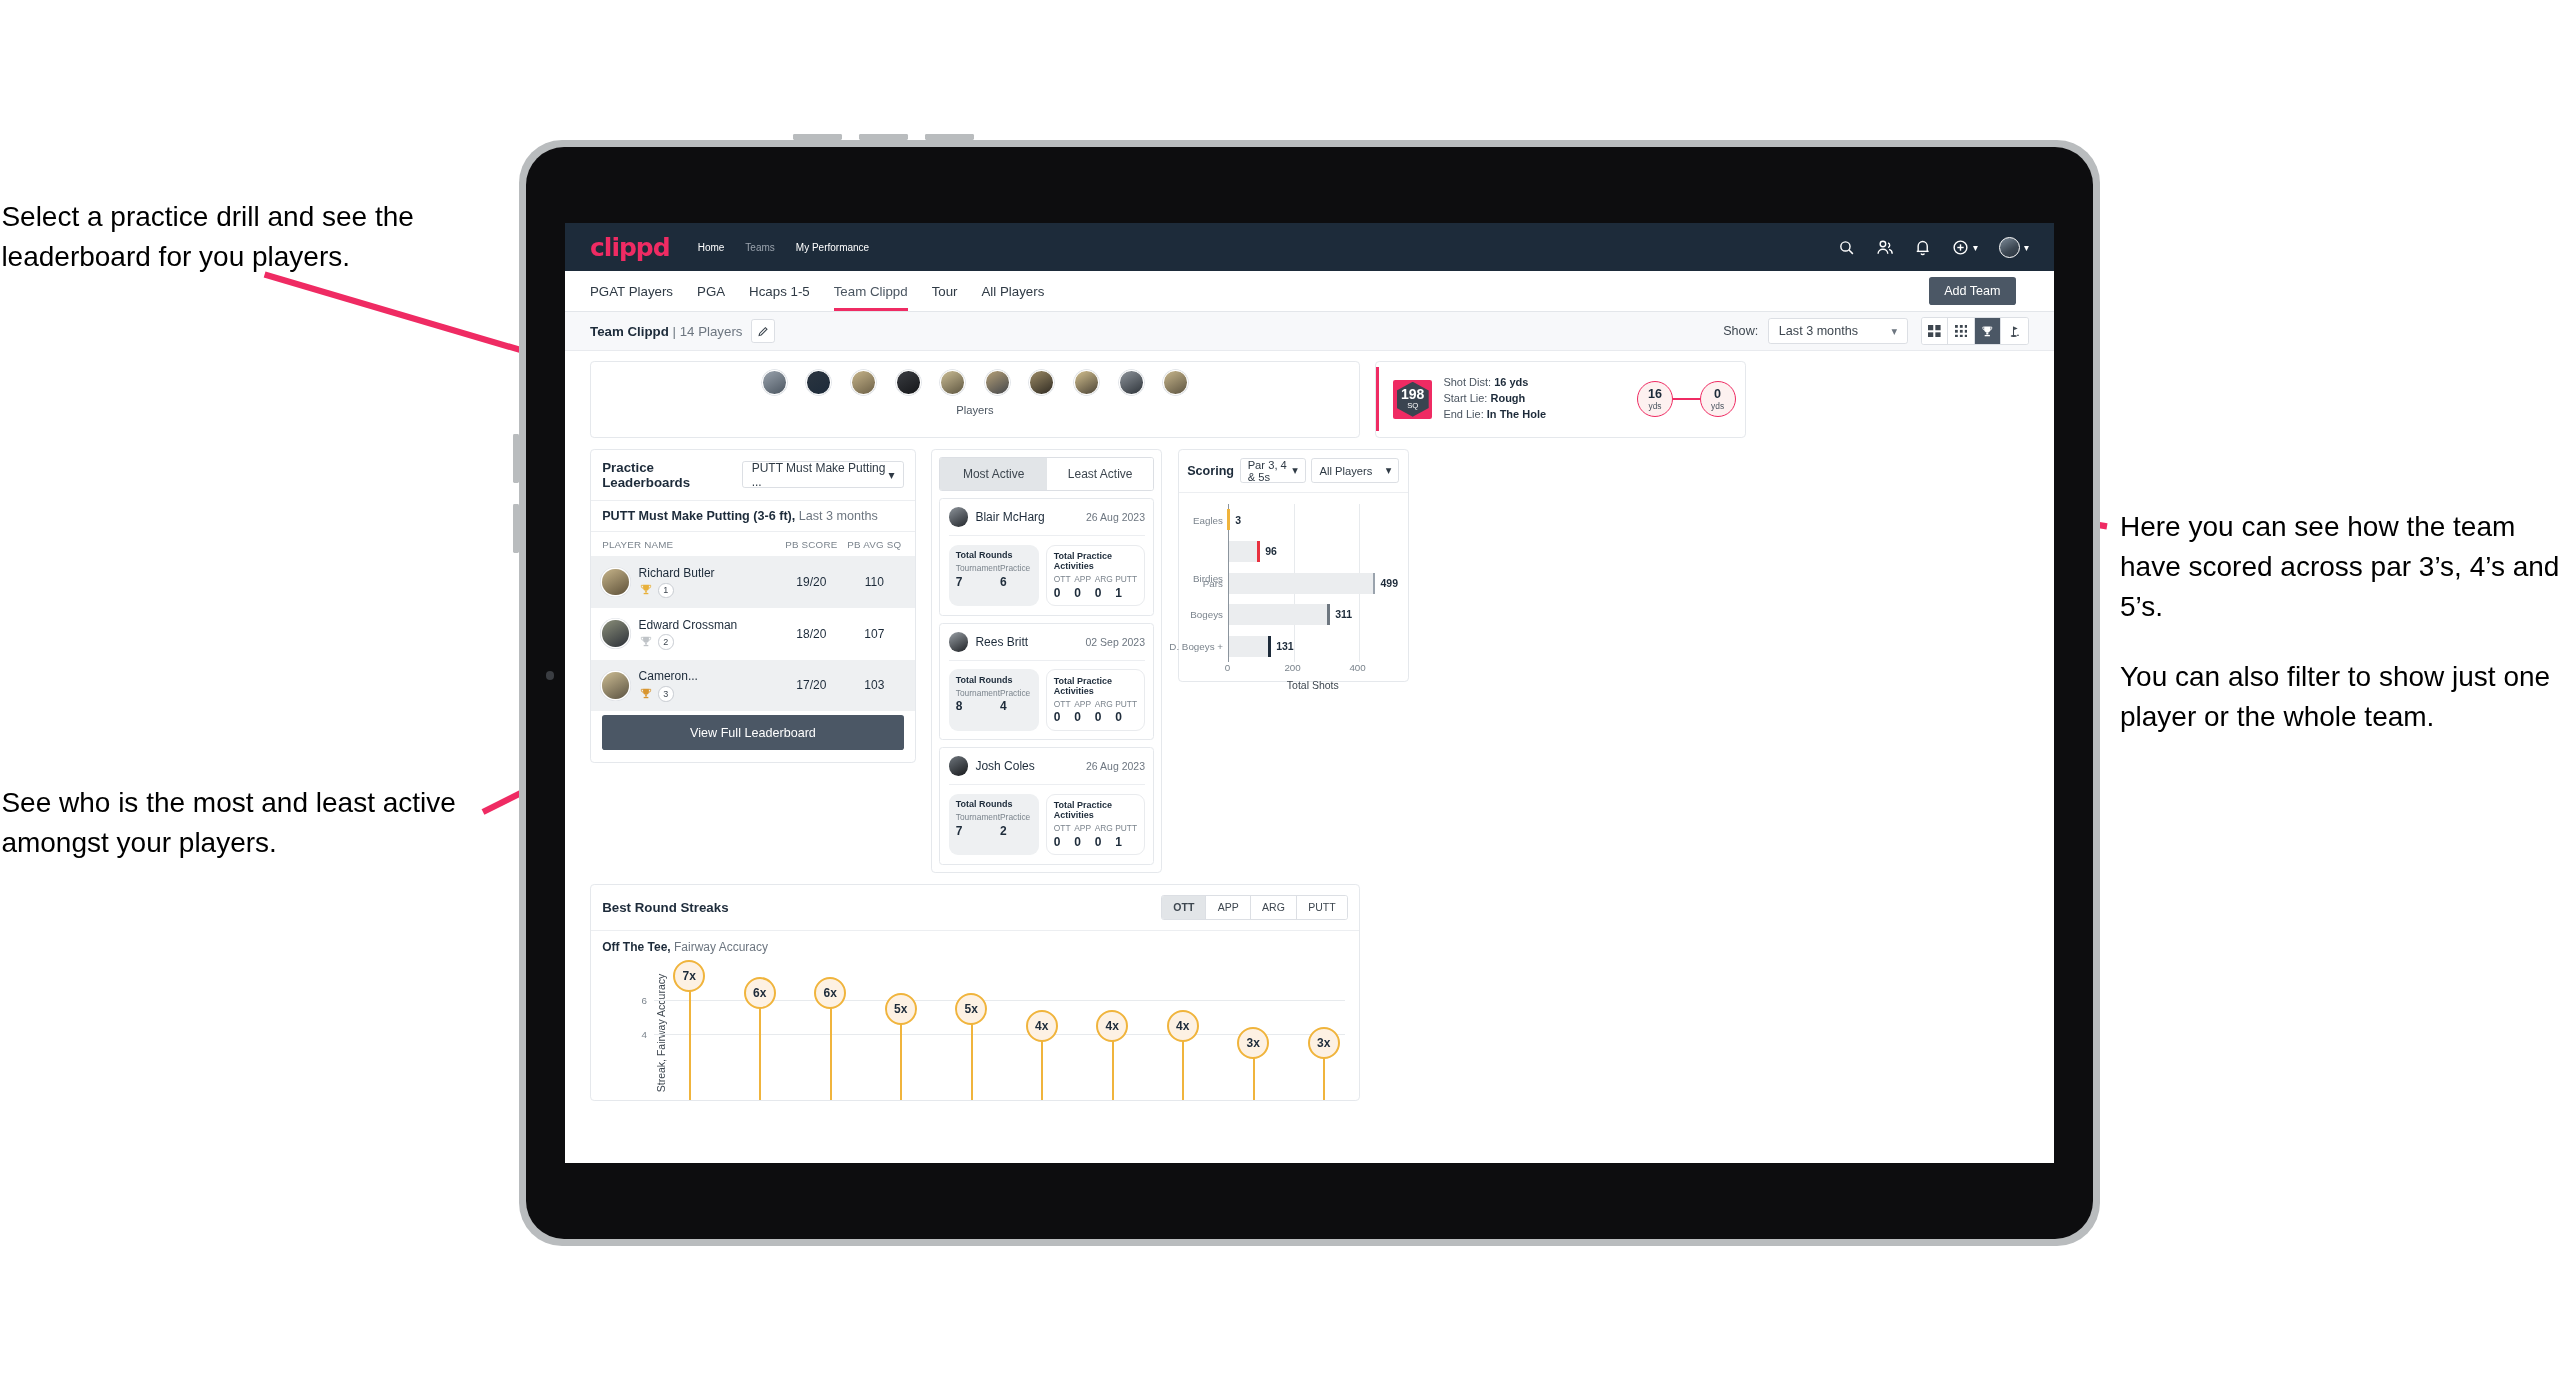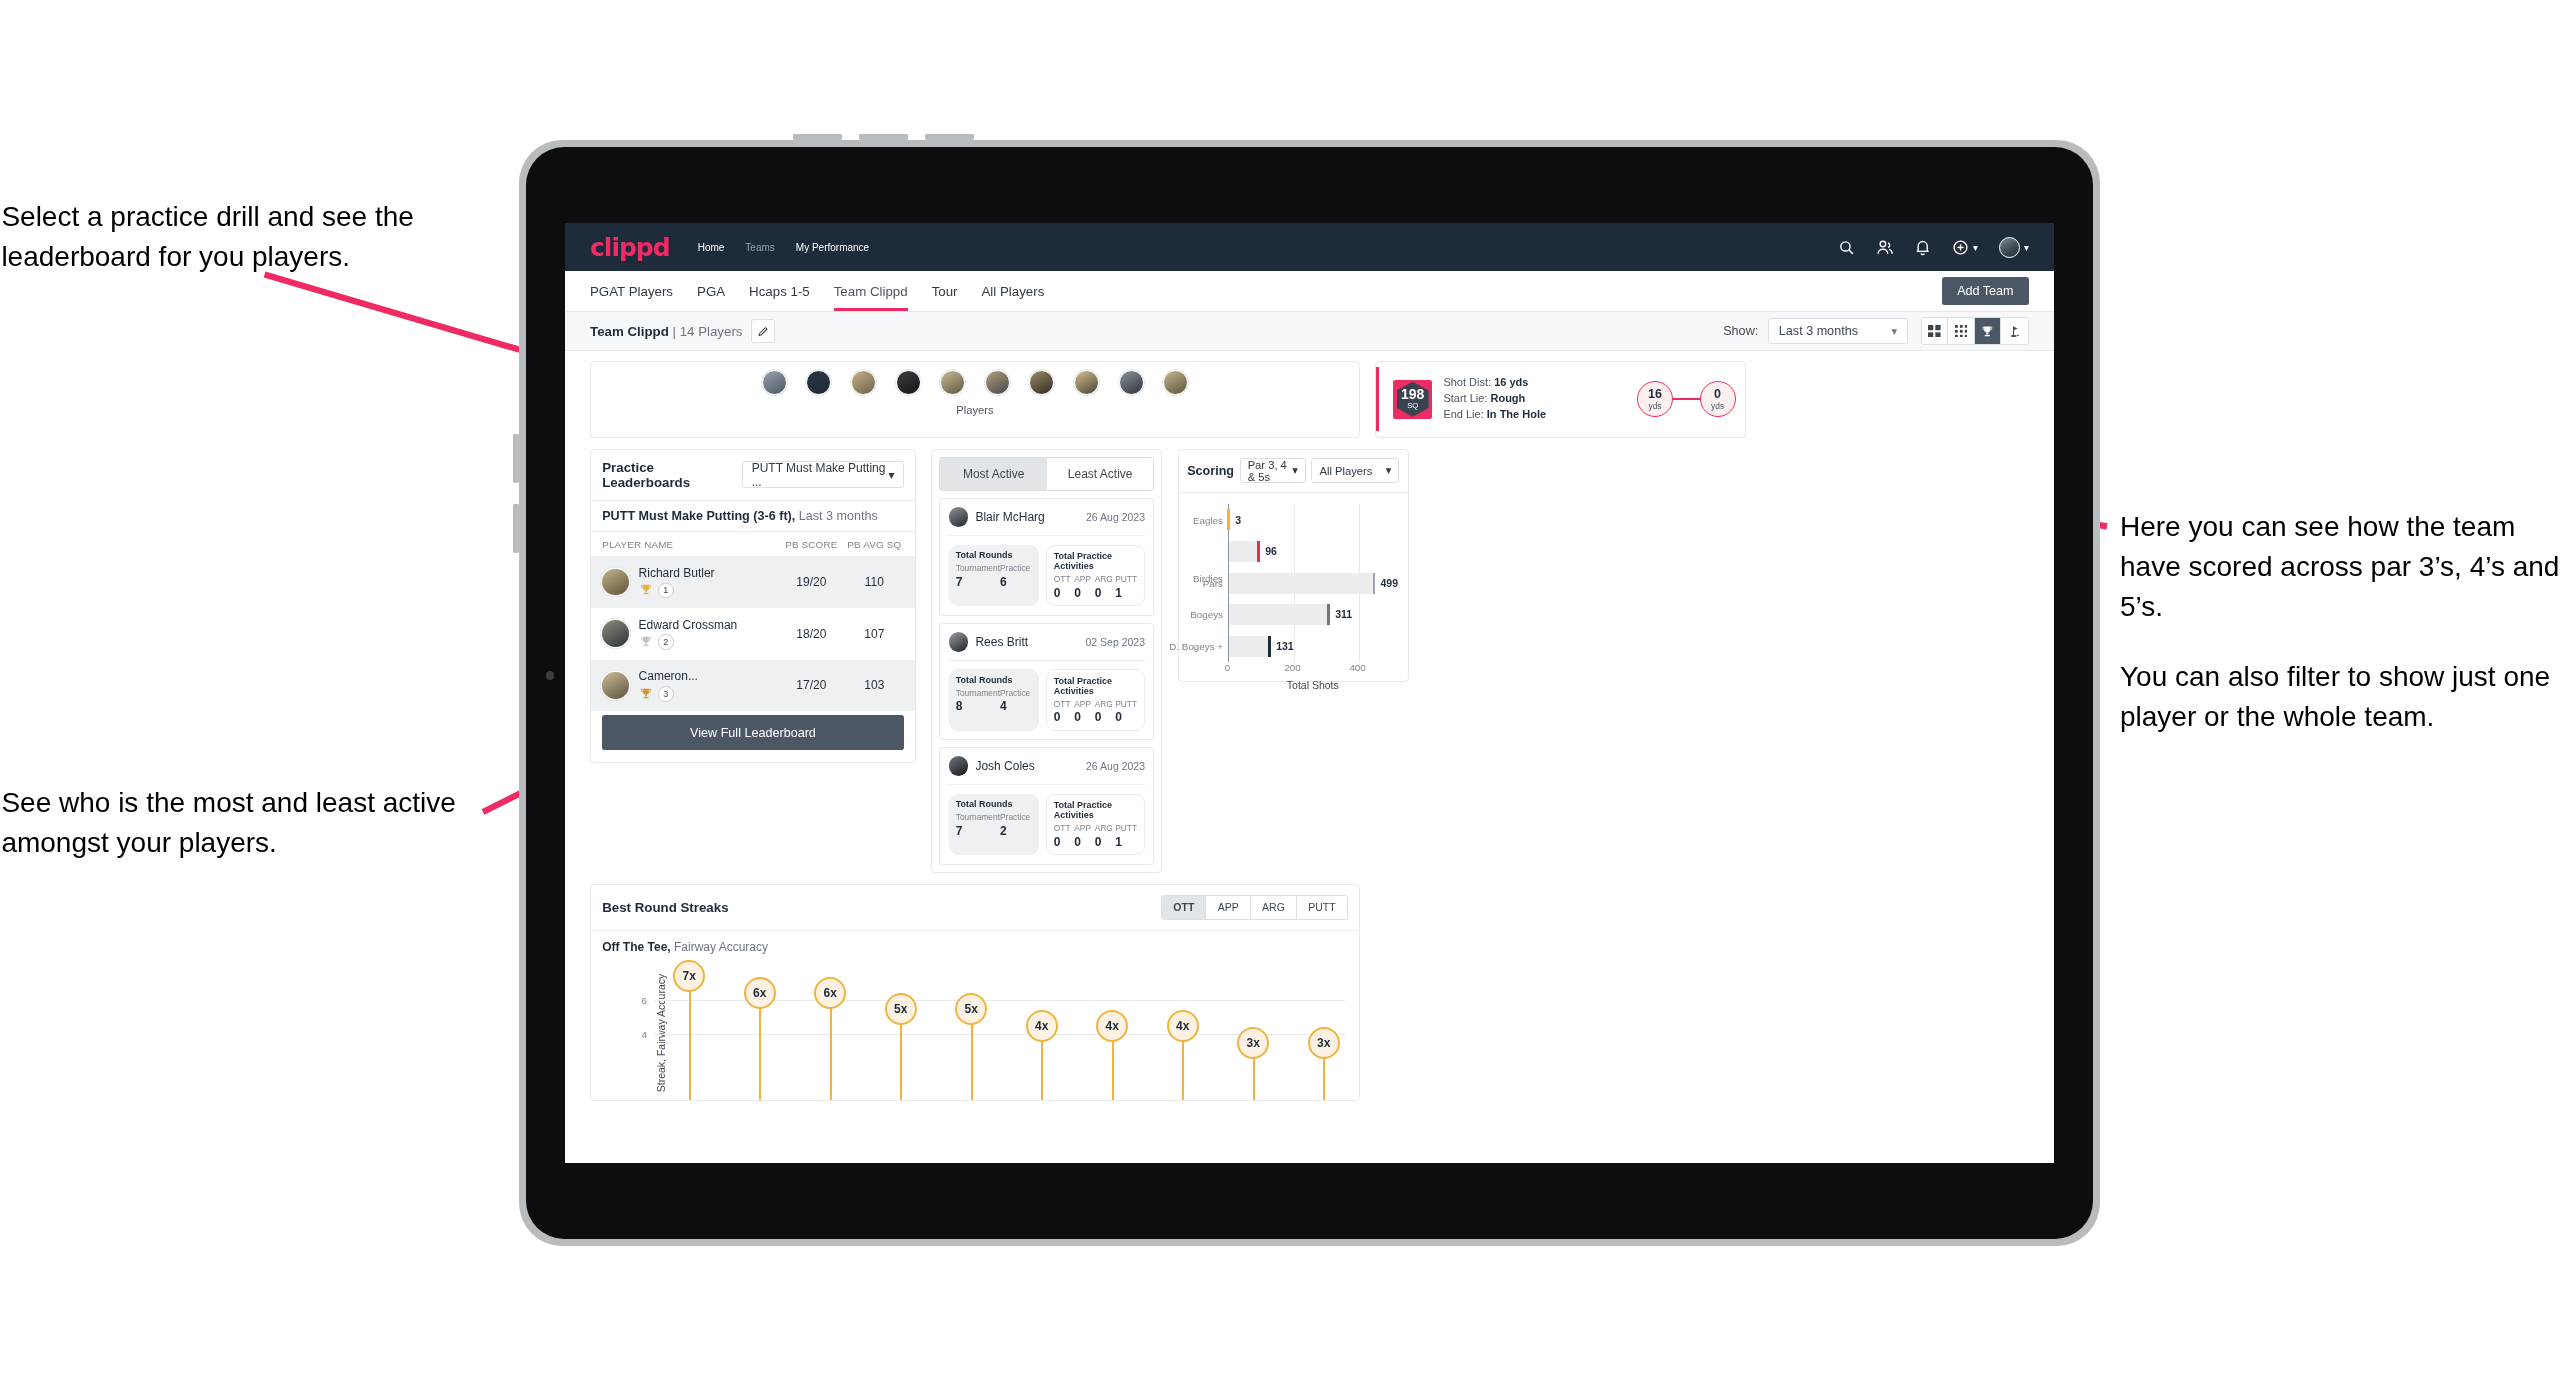--- a/index.html
+++ b/index.html
@@ -82,21 +82,21 @@
   .subtab {
     font-size: 13.3px; color: #2f3a45; margin-right: 24px;
     height: 100%; display: flex; align-items: center; position: relative;
   }
   .subtab.active { color: #4a5560; }
   .subtab.active::after {
     content: ""; position: absolute; left: 0; right: 0; bottom: 0;
     height: 2.8px; background: #ef2b63;
   }
   #add-team-btn {
-    position: absolute; right: 25px; top: 5.6px;
+    position: absolute; right: 38px; top: 5.6px;
     background: #4b5765; color: #fff; font-size: 12.6px;
     padding: 7px 15.4px; border-radius: 2.8px;
   }
 
   
   #toolbar {
     height: 39px; background: #f7f8fa;
     display: flex; align-items: center; padding: 0 25px;
     border-bottom: 0.7px solid #e8eaee;
   }

